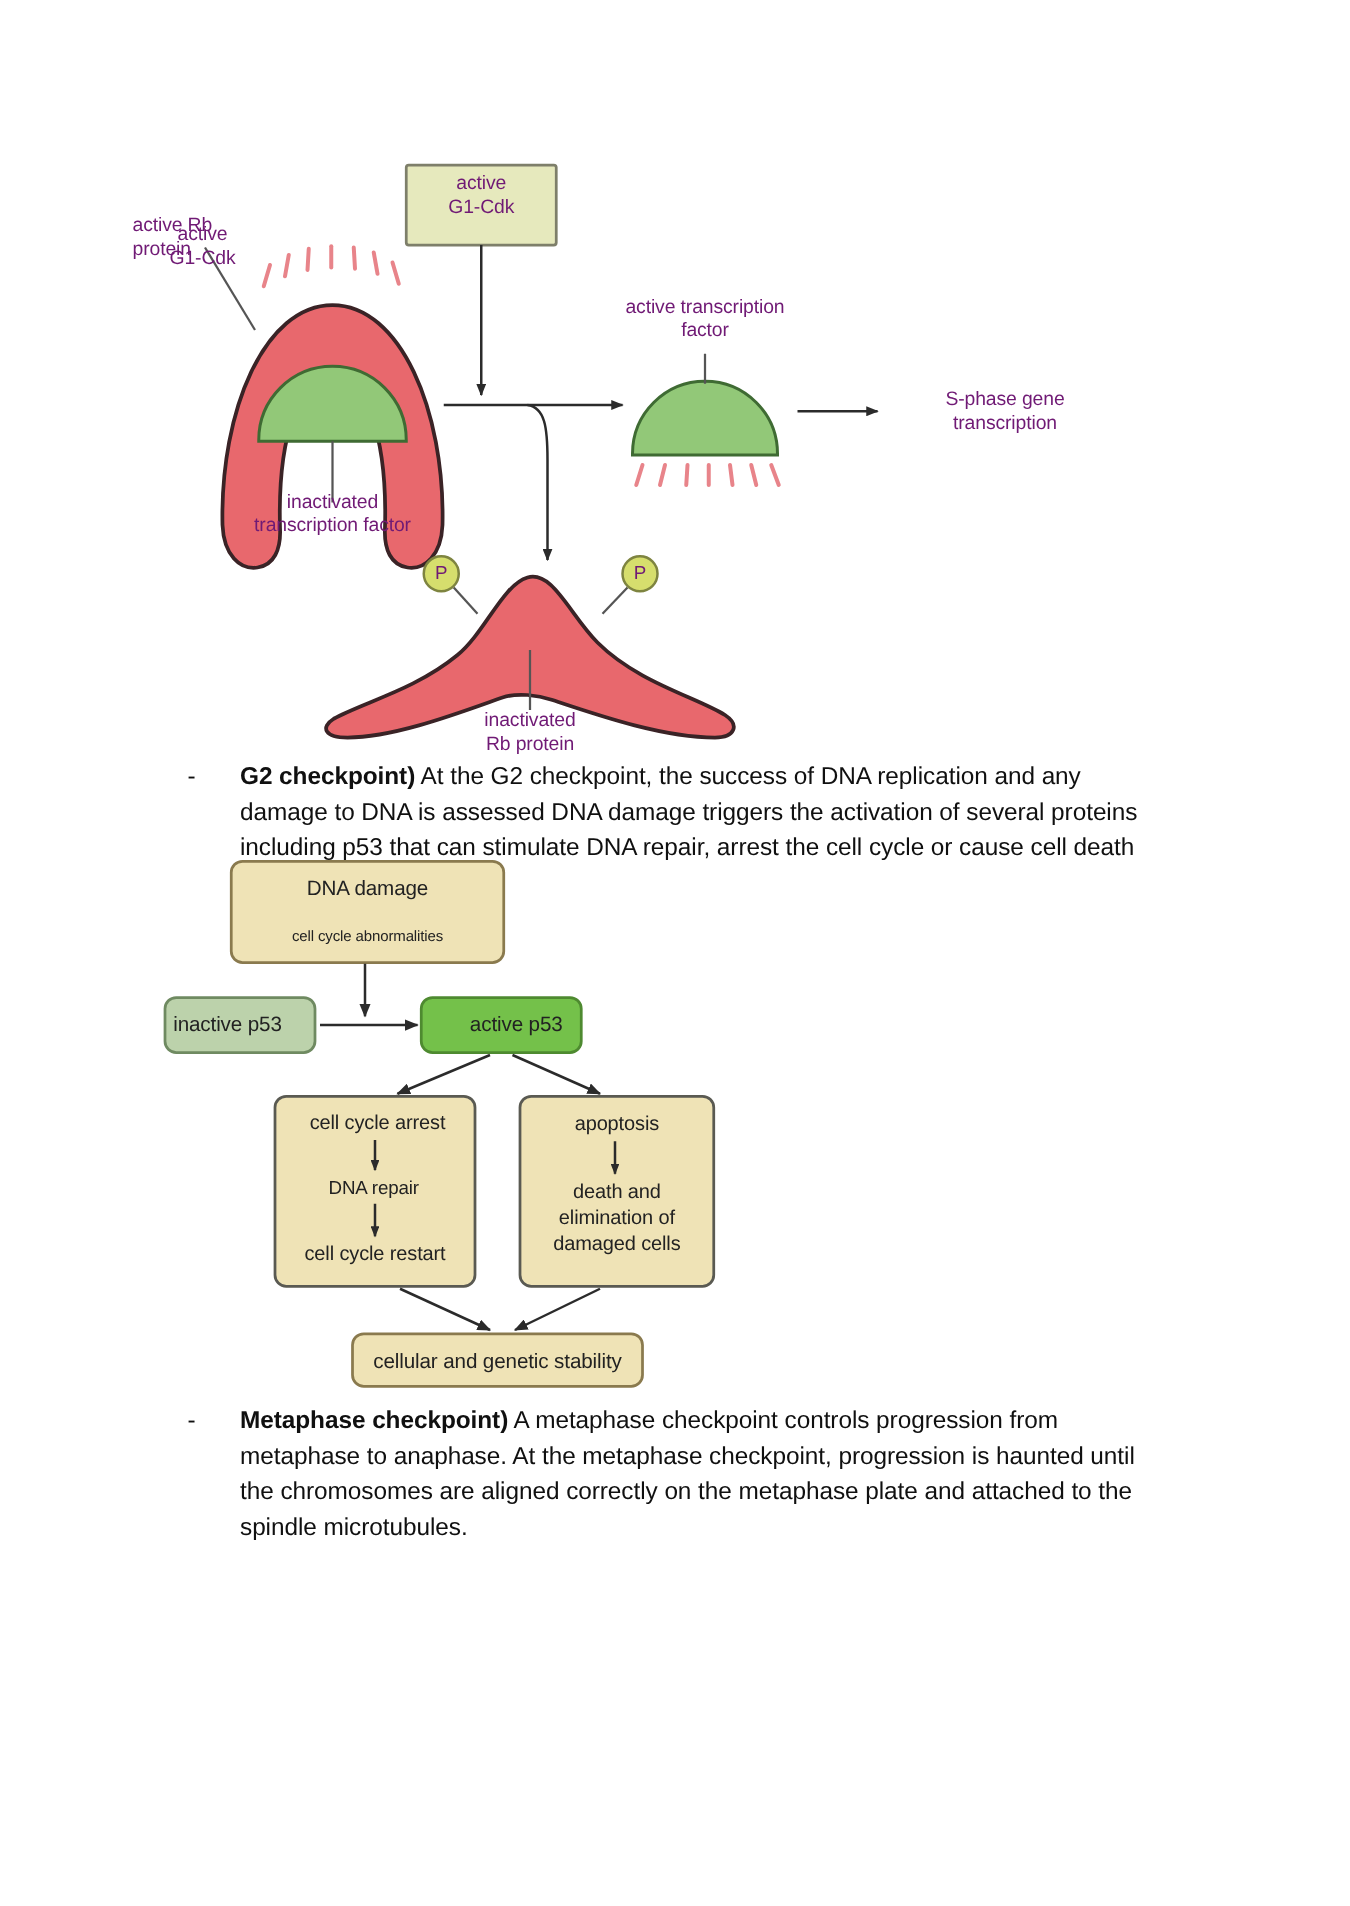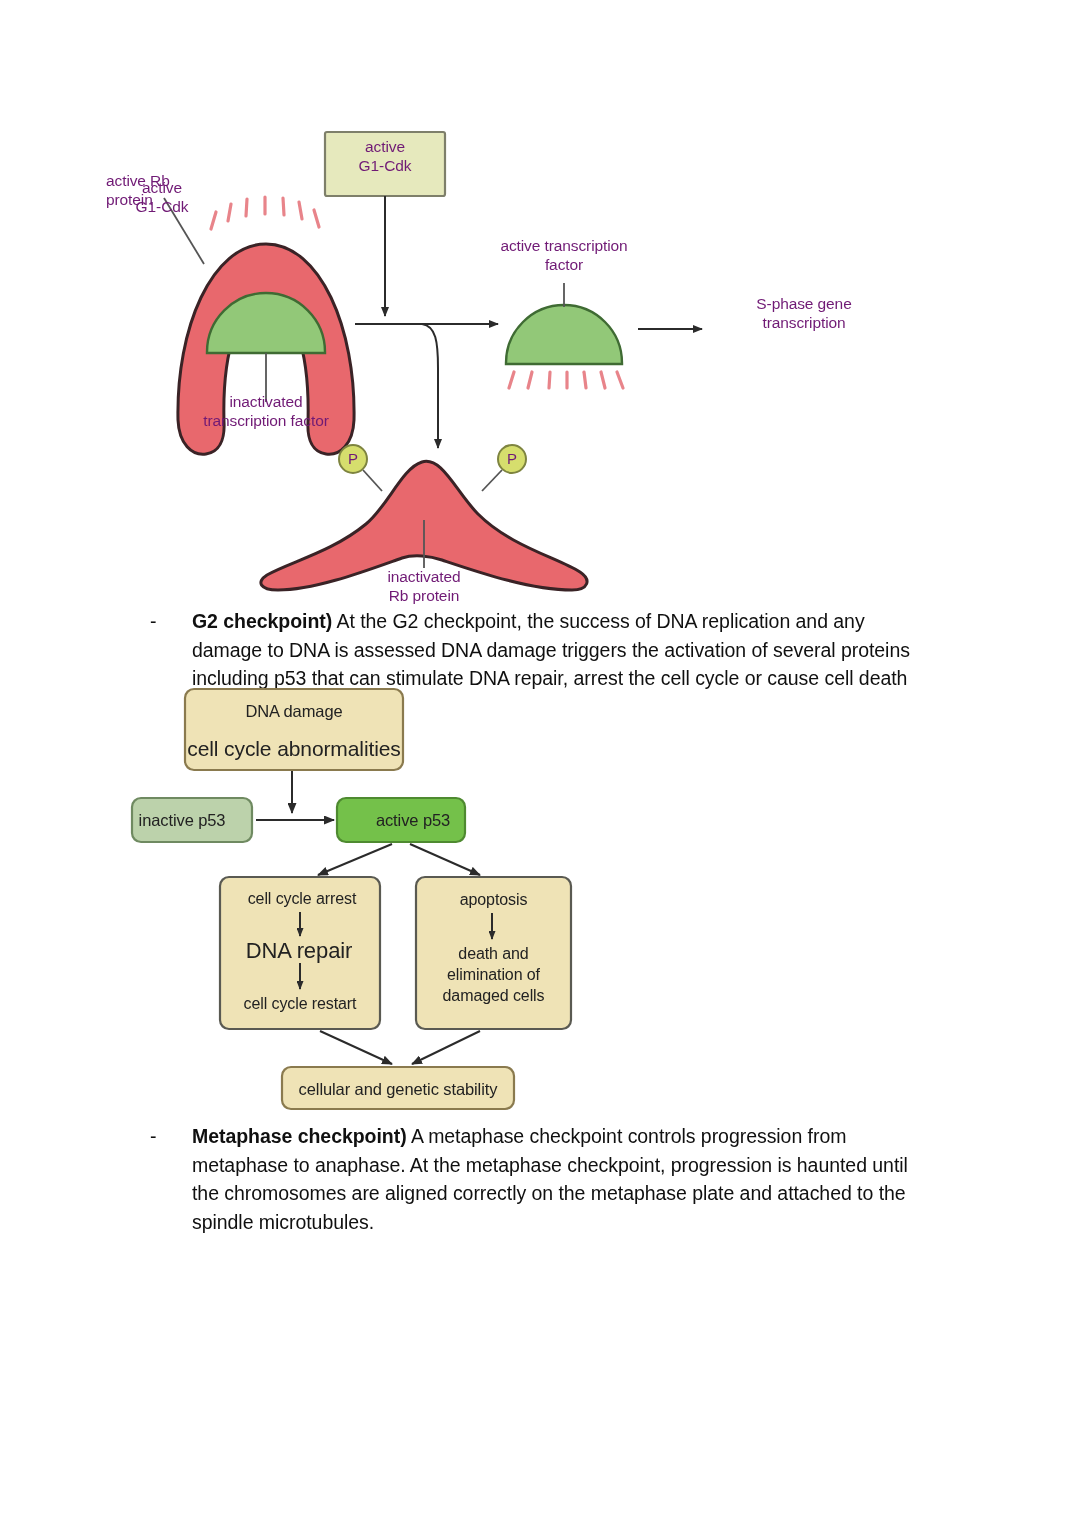--- a/index.html
+++ b/index.html
@@ -165,21 +165,21 @@
 
   <div class="fig-label" style="left:-4px; top:51px; width:120px; text-align:left;">active Rb
 protein</div>
 
   <div class="fig-label" style="left:51px; top:272px; width:210px;">inactivated
 transcription factor</div>
 
   <div class="fig-label" style="left:354px; top:116px; width:200px;">active transcription
 factor</div>
 
-  <div class="fig-label" style="left:604px; top:174px; width:180px;">S-phase gene
+  <div class="fig-label" style="left:604px; top:190px; width:180px;">S-phase gene
 transcription</div>
 
   <div class="fig-label" style="left:224px; top:447px; width:180px;">inactivated
 Rb protein</div>
 
   <div class="fig-label" style="left:233px; top:329px; width:20px; font-size:15px; line-height:20px;">P</div>
 
   <div class="fig-label" style="left:392px; top:329px; width:20px; font-size:15px; line-height:20px;">P</div>
 </div>
 
@@ -220,28 +220,28 @@
     <rect x="296" y="192" width="155" height="152" rx="9" fill="#efe3b6" stroke="#5a5a52" stroke-width="2.2"></rect>
     <line x1="372" y1="228" x2="372" y2="254" stroke="#2b2b2b" stroke-width="2" marker-end="url(#ah3)"></line>
 
     <line x1="200" y1="346" x2="272" y2="379" stroke="#2b2b2b" stroke-width="2" marker-end="url(#ah2)"></line>
     <line x1="360" y1="346" x2="292" y2="379" stroke="#2b2b2b" stroke-width="2" marker-end="url(#ah2)"></line>
 
     <rect x="162" y="382" width="232" height="42" rx="9" fill="#efe3b6" stroke="#8a7a4e" stroke-width="2.2"></rect>
   </svg>
 
   <div class="node-text" style="left:65px; top:15px; width:218px; font-size:16.5px; line-height:22px;">DNA damage</div>
-  <div class="node-text" style="left:65px; top:53px; width:218px; font-size:21px; line-height:22px;">cell cycle abnormalities</div>
+  <div class="node-text" style="left:65px; top:53px; width:218px; font-size:12px; line-height:22px;">cell cycle abnormalities</div>
 
   <div class="node-text" style="left:12px; top:124px; width:100px; font-size:16.5px; line-height:22px;">inactive p53</div>
 
   <div class="node-text" style="left:217px; top:124px; width:152px; font-size:16.5px; line-height:22px;">active p53</div>
 
   <div class="node-text" style="left:100px; top:203px; width:164px; font-size:16px; line-height:21px;">cell cycle arrest</div>
-  <div class="node-text" style="left:100px; top:255px; width:158px; font-size:22px; line-height:21px;">DNA repair</div>
+  <div class="node-text" style="left:100px; top:255px; width:158px; font-size:15px; line-height:21px;">DNA repair</div>
   <div class="node-text" style="left:100px; top:308px; width:160px; font-size:16px; line-height:21px;">cell cycle restart</div>
 
   <div class="node-text" style="left:296px; top:204px; width:155px; font-size:16px; line-height:21px;">apoptosis</div>
   <div class="node-text" style="left:296px; top:258px; width:155px; font-size:16px; line-height:21px;">death and</div>
   <div class="node-text" style="left:296px; top:279px; width:155px; font-size:16px; line-height:21px;">elimination of</div>
   <div class="node-text" style="left:296px; top:300px; width:155px; font-size:16px; line-height:21px;">damaged cells</div>
 
   <div class="node-text" style="left:162px; top:393px; width:232px; font-size:16.5px; line-height:22px;">cellular and genetic stability</div>
 </div>
 

